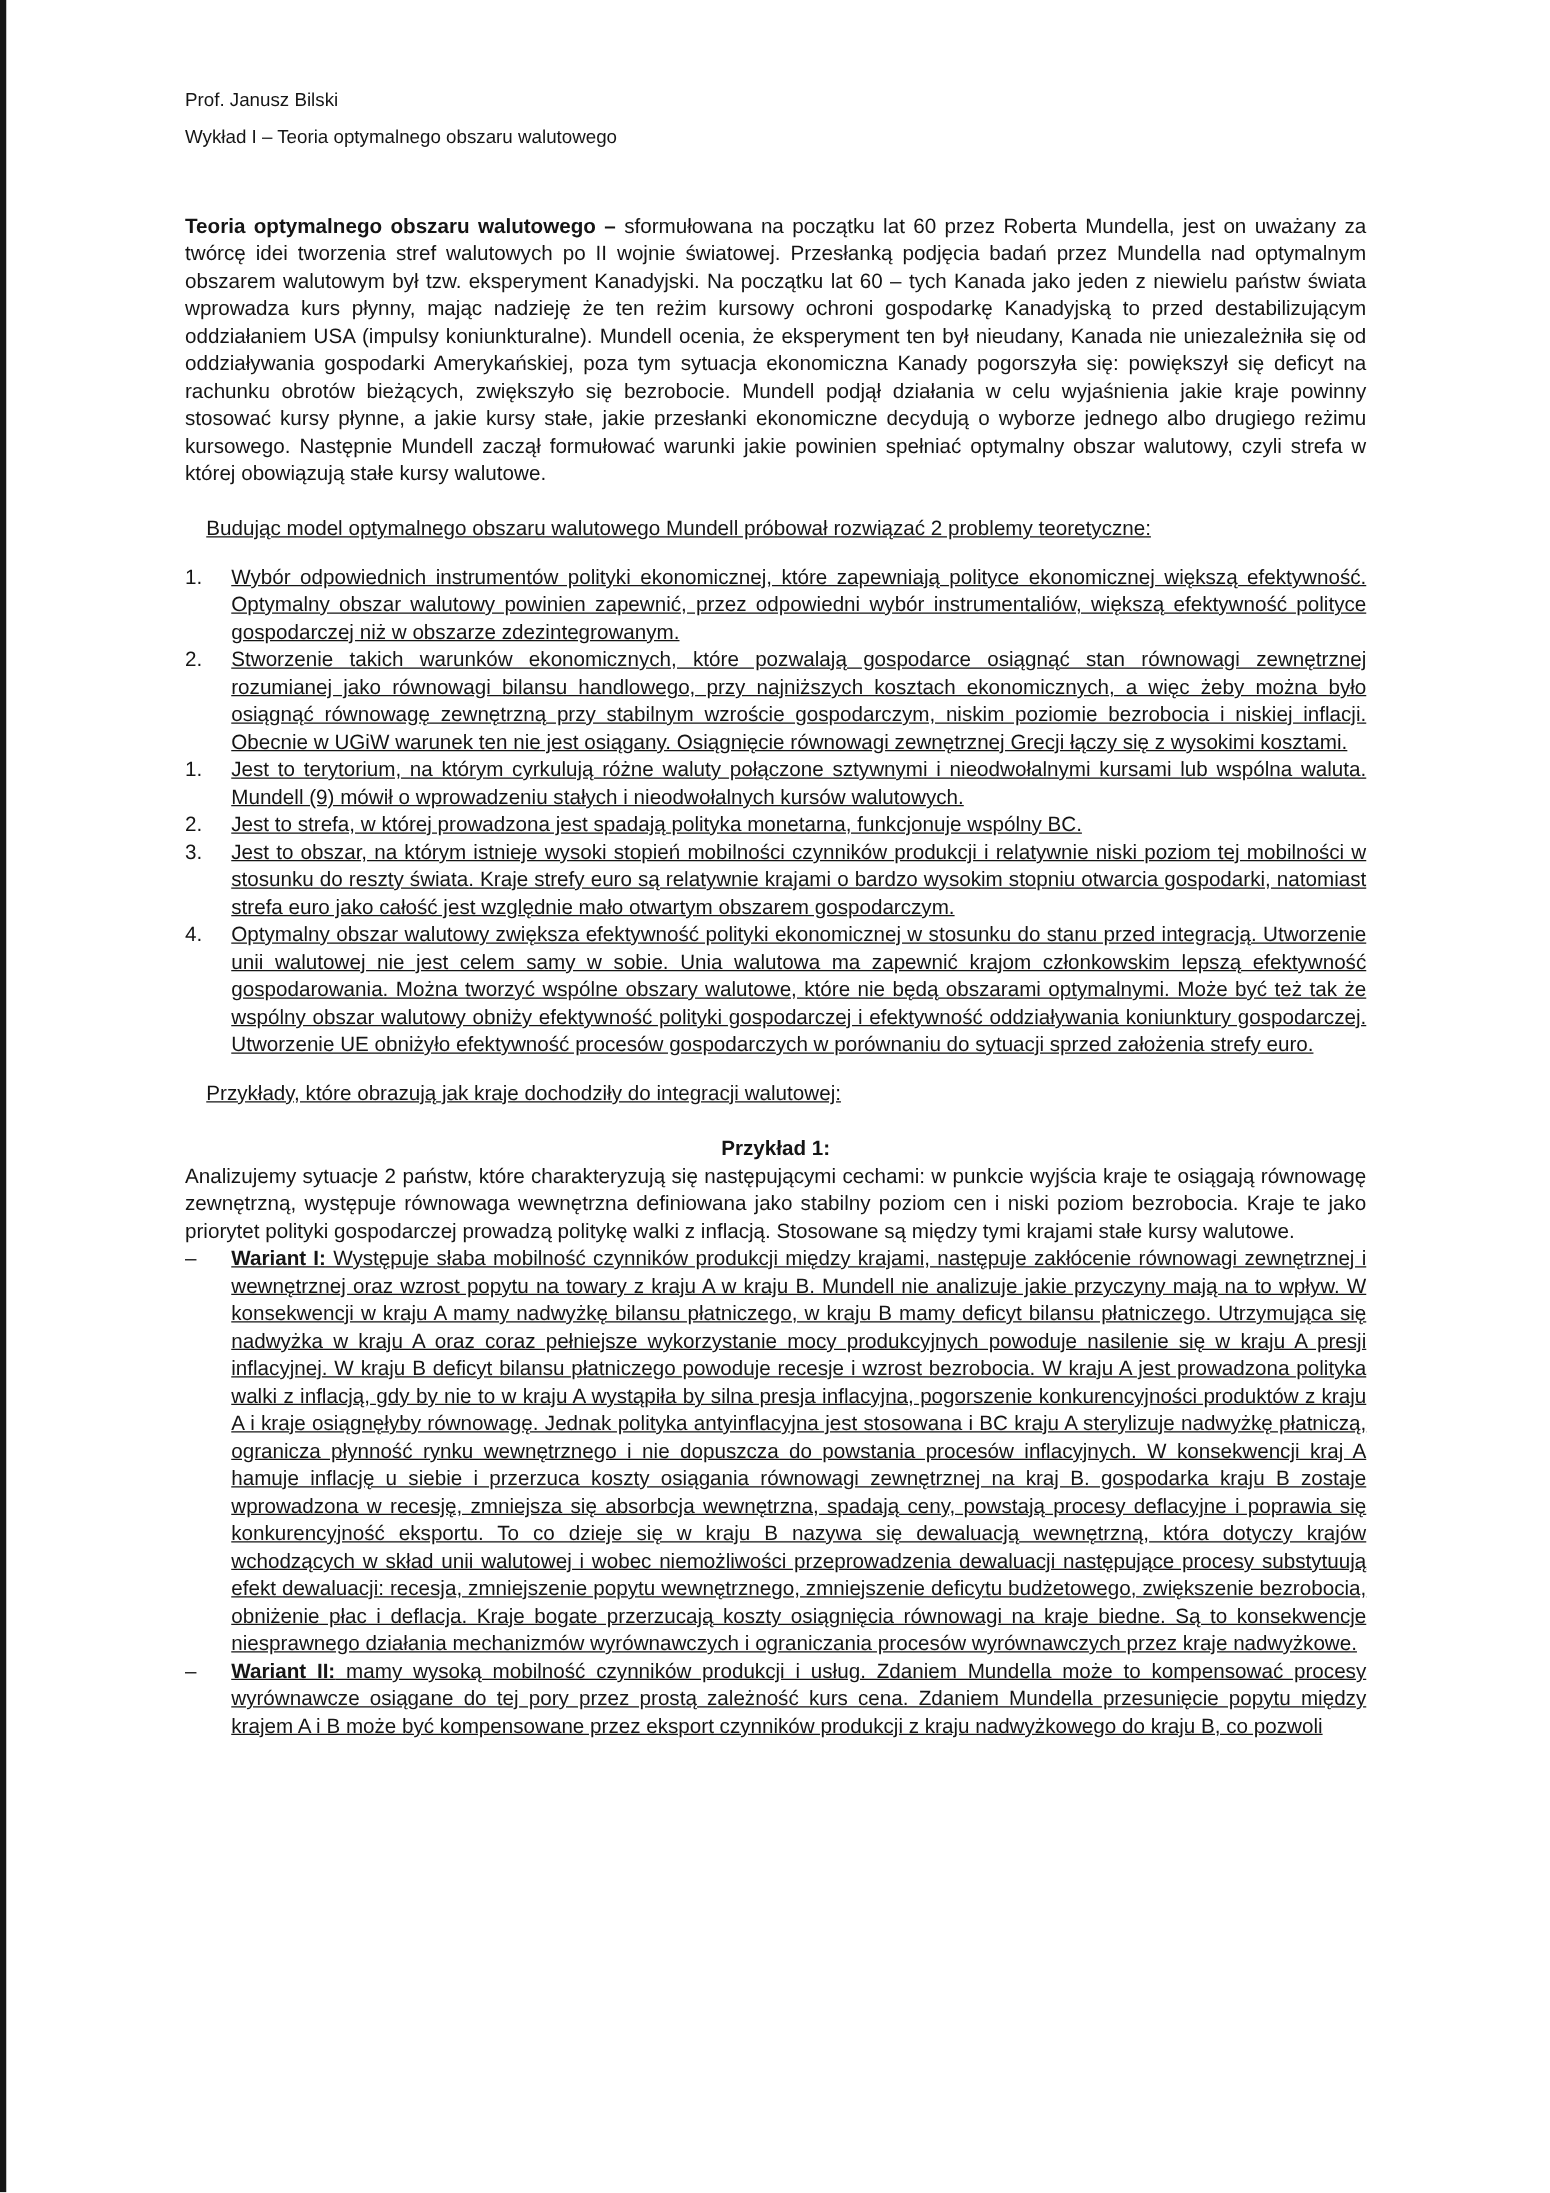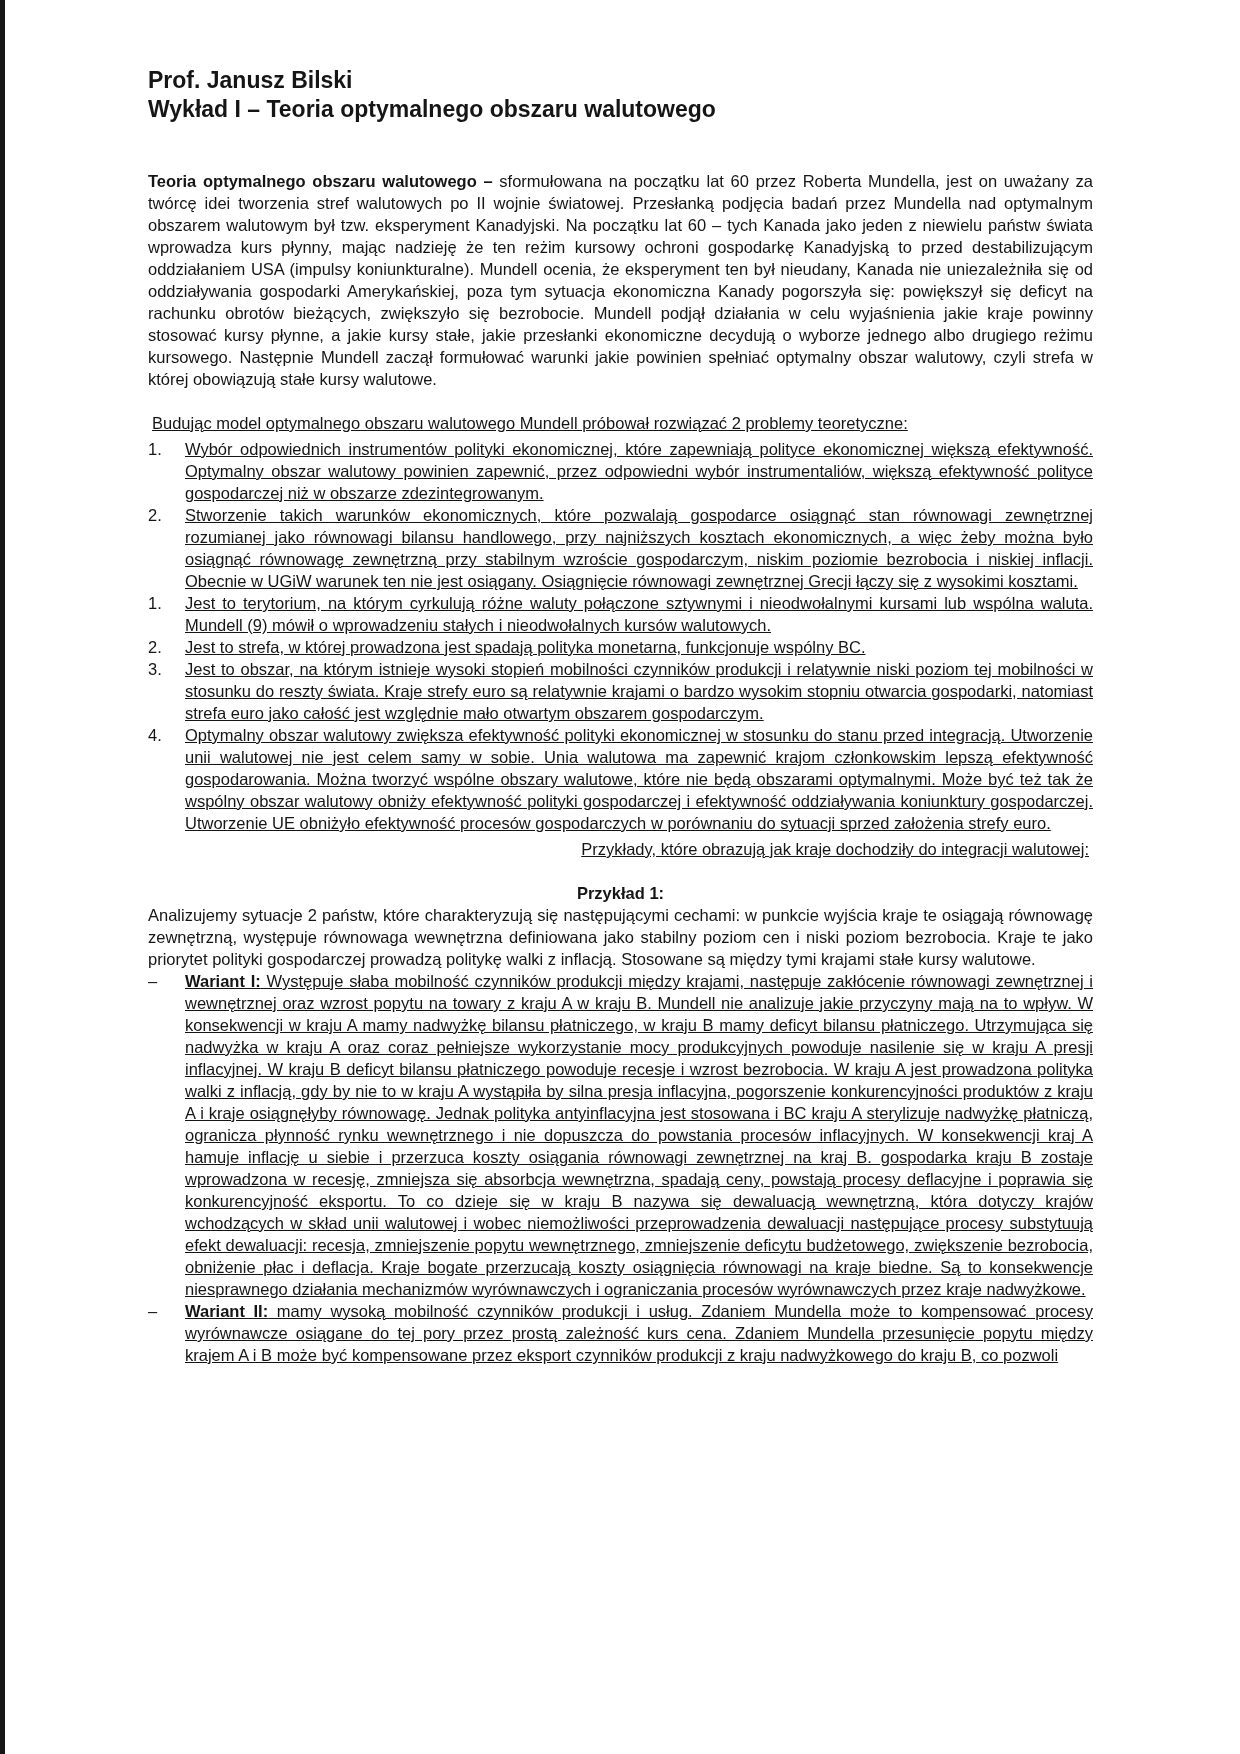--- a/index.html
+++ b/index.html
@@ -17,32 +17,32 @@
     color: #151515;
     overflow: hidden;
   }
   .scan-edge {
     position: absolute;
     left: 0; top: 0;
     width: 5px; height: 1754px;
     background: #161616;
   }
   .doc-header { margin: 0 0 46px 0; }
-  .h-line { font-weight: bold; font-size: 23px; line-height: 29px; }
+  .h-line { font-weight: normal; font-size: 15px; line-height: 29px; }
   .para { margin: 0; text-align: justify; }
   .mb { margin-bottom: 22px; }
   .bold { font-weight: bold; text-align: center; }
   .sec-heading {
-    margin: 4px;
+    margin: 17px;
     font-size: 16.5px;
     font-weight: normal;
     line-height: 22px;
     text-decoration: underline;
   }
-  .sec-heading.mb { margin-bottom: 22px; text-align: right; }
+  .sec-heading.mb { margin-bottom: 22px; }
   .plain-list { margin: 0; padding: 0; list-style: none; }
   .list-row { display: flex; }
   .marker { flex: 0 0 37px; width: 37px; }
   .item-text { flex: 1; text-align: justify; text-decoration: underline; }
 </style>
 </head>
 <body>
 
 <div class="page">
   <div class="scan-edge"></div>

